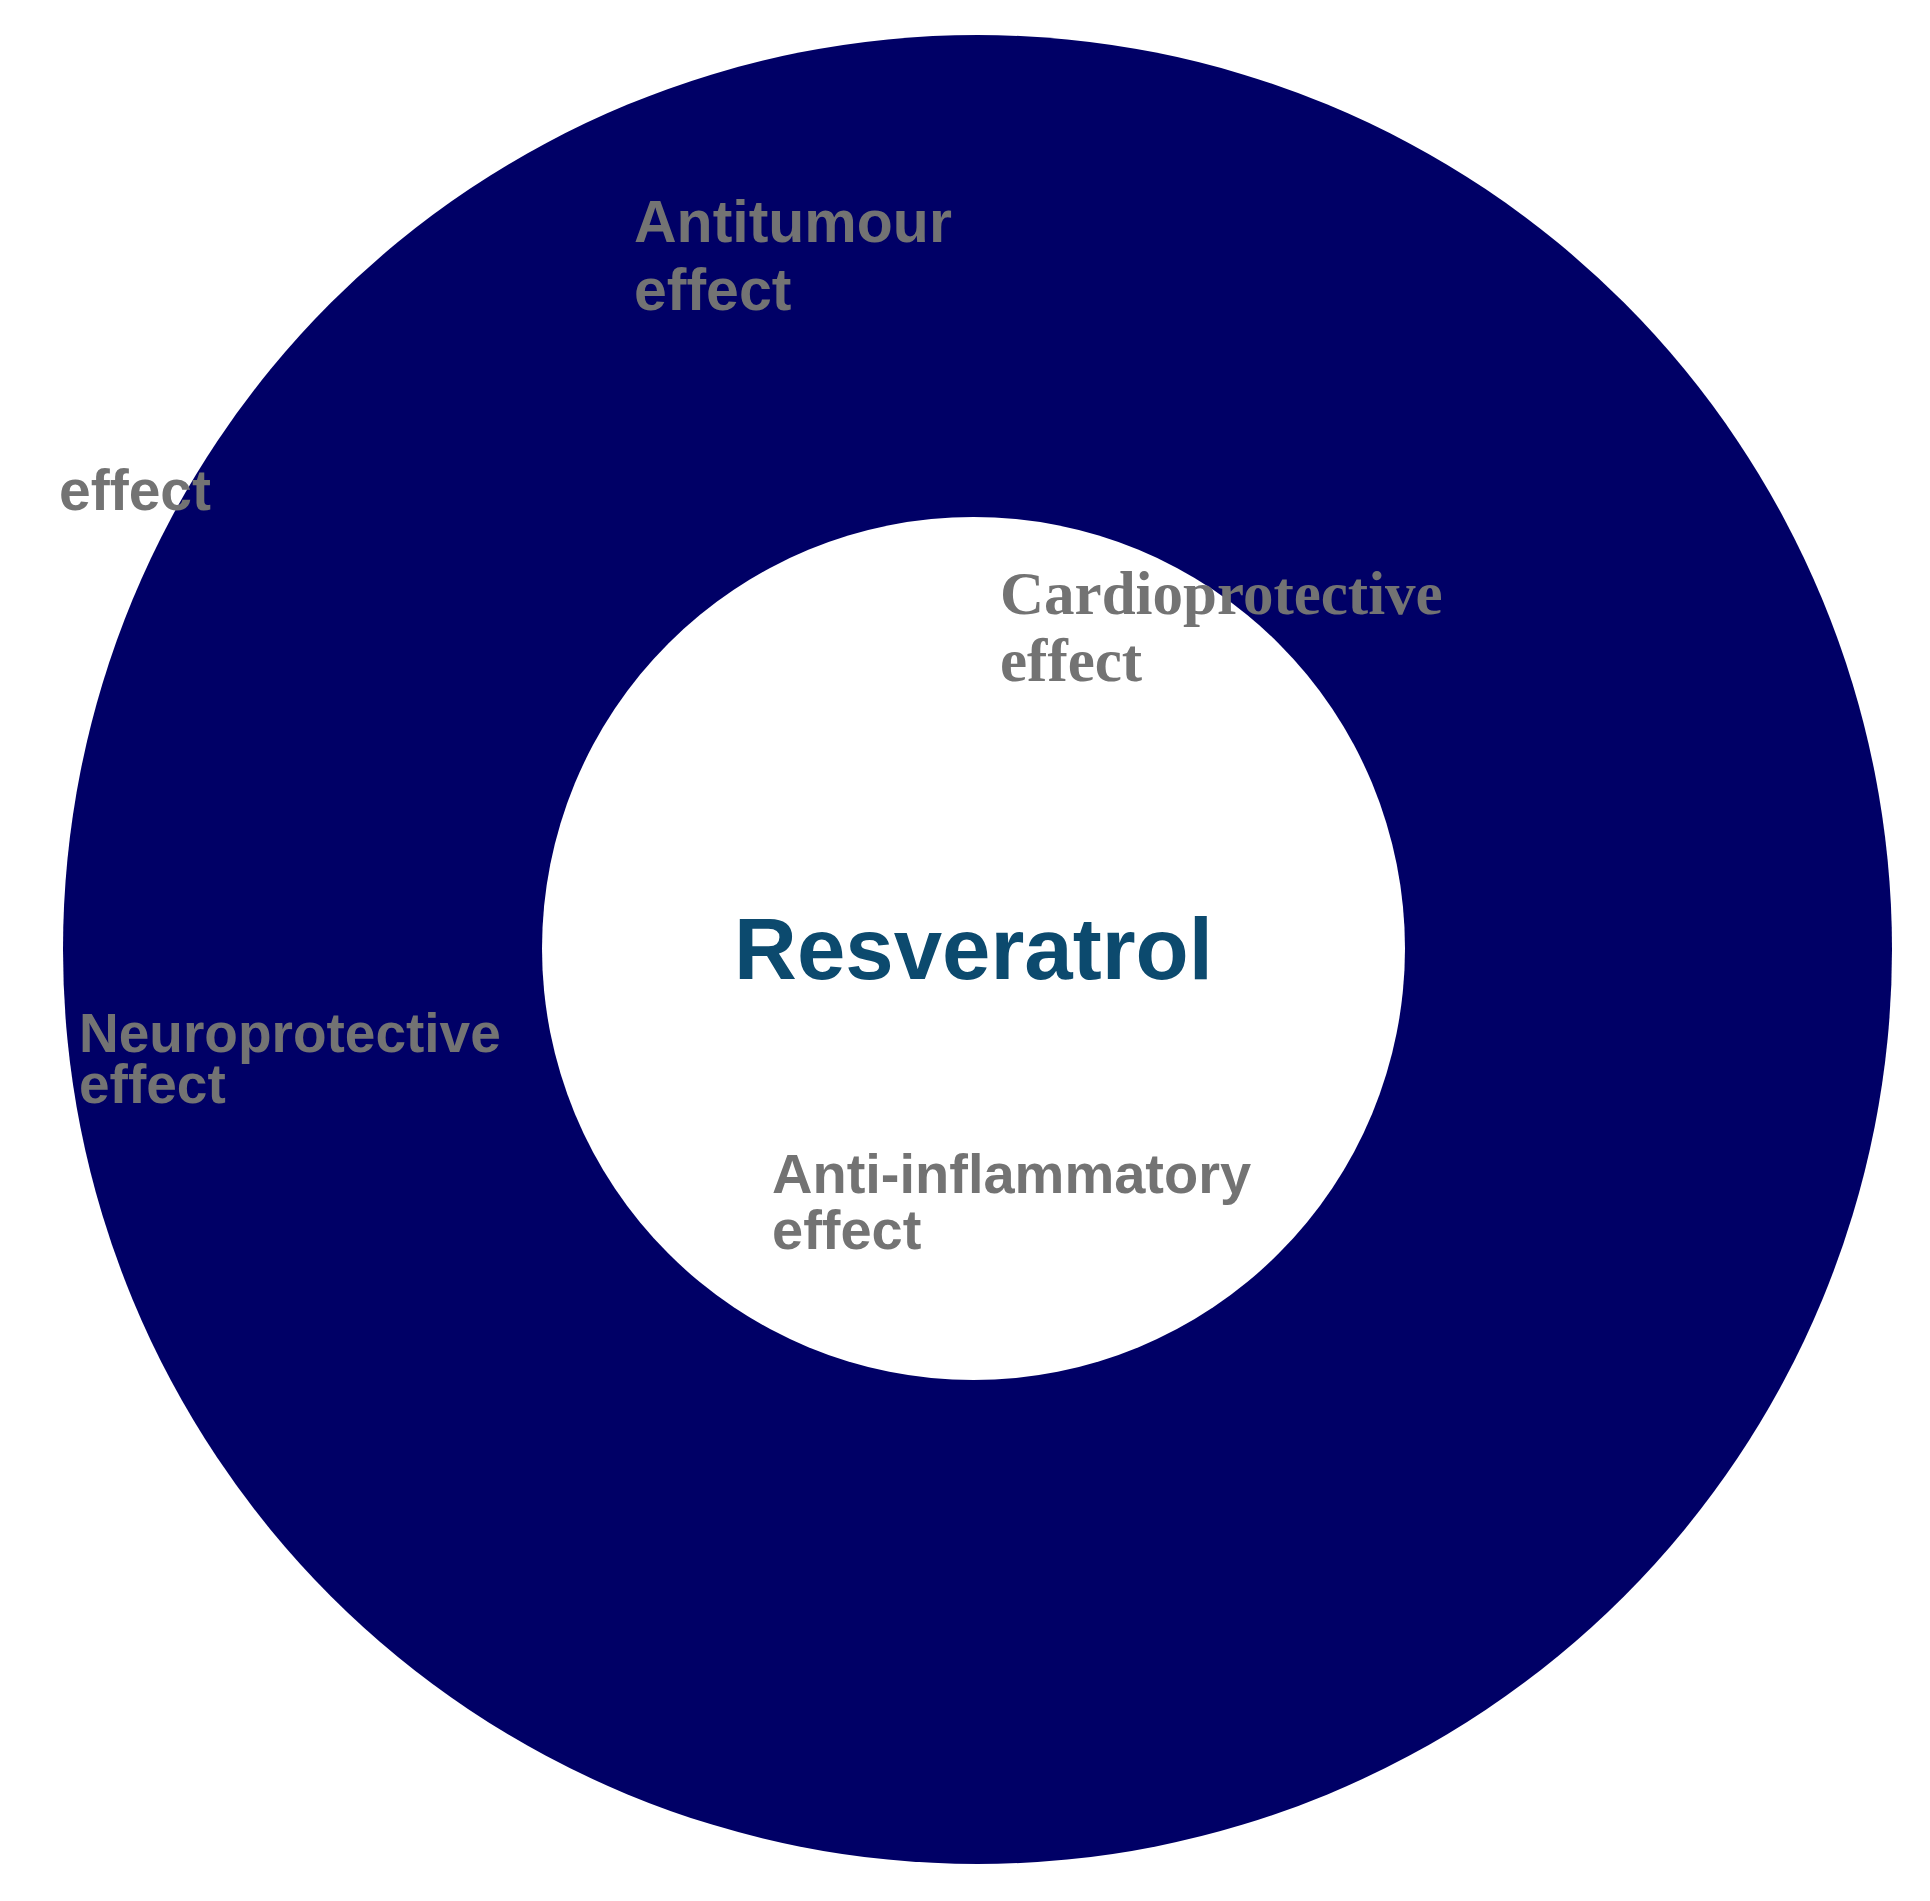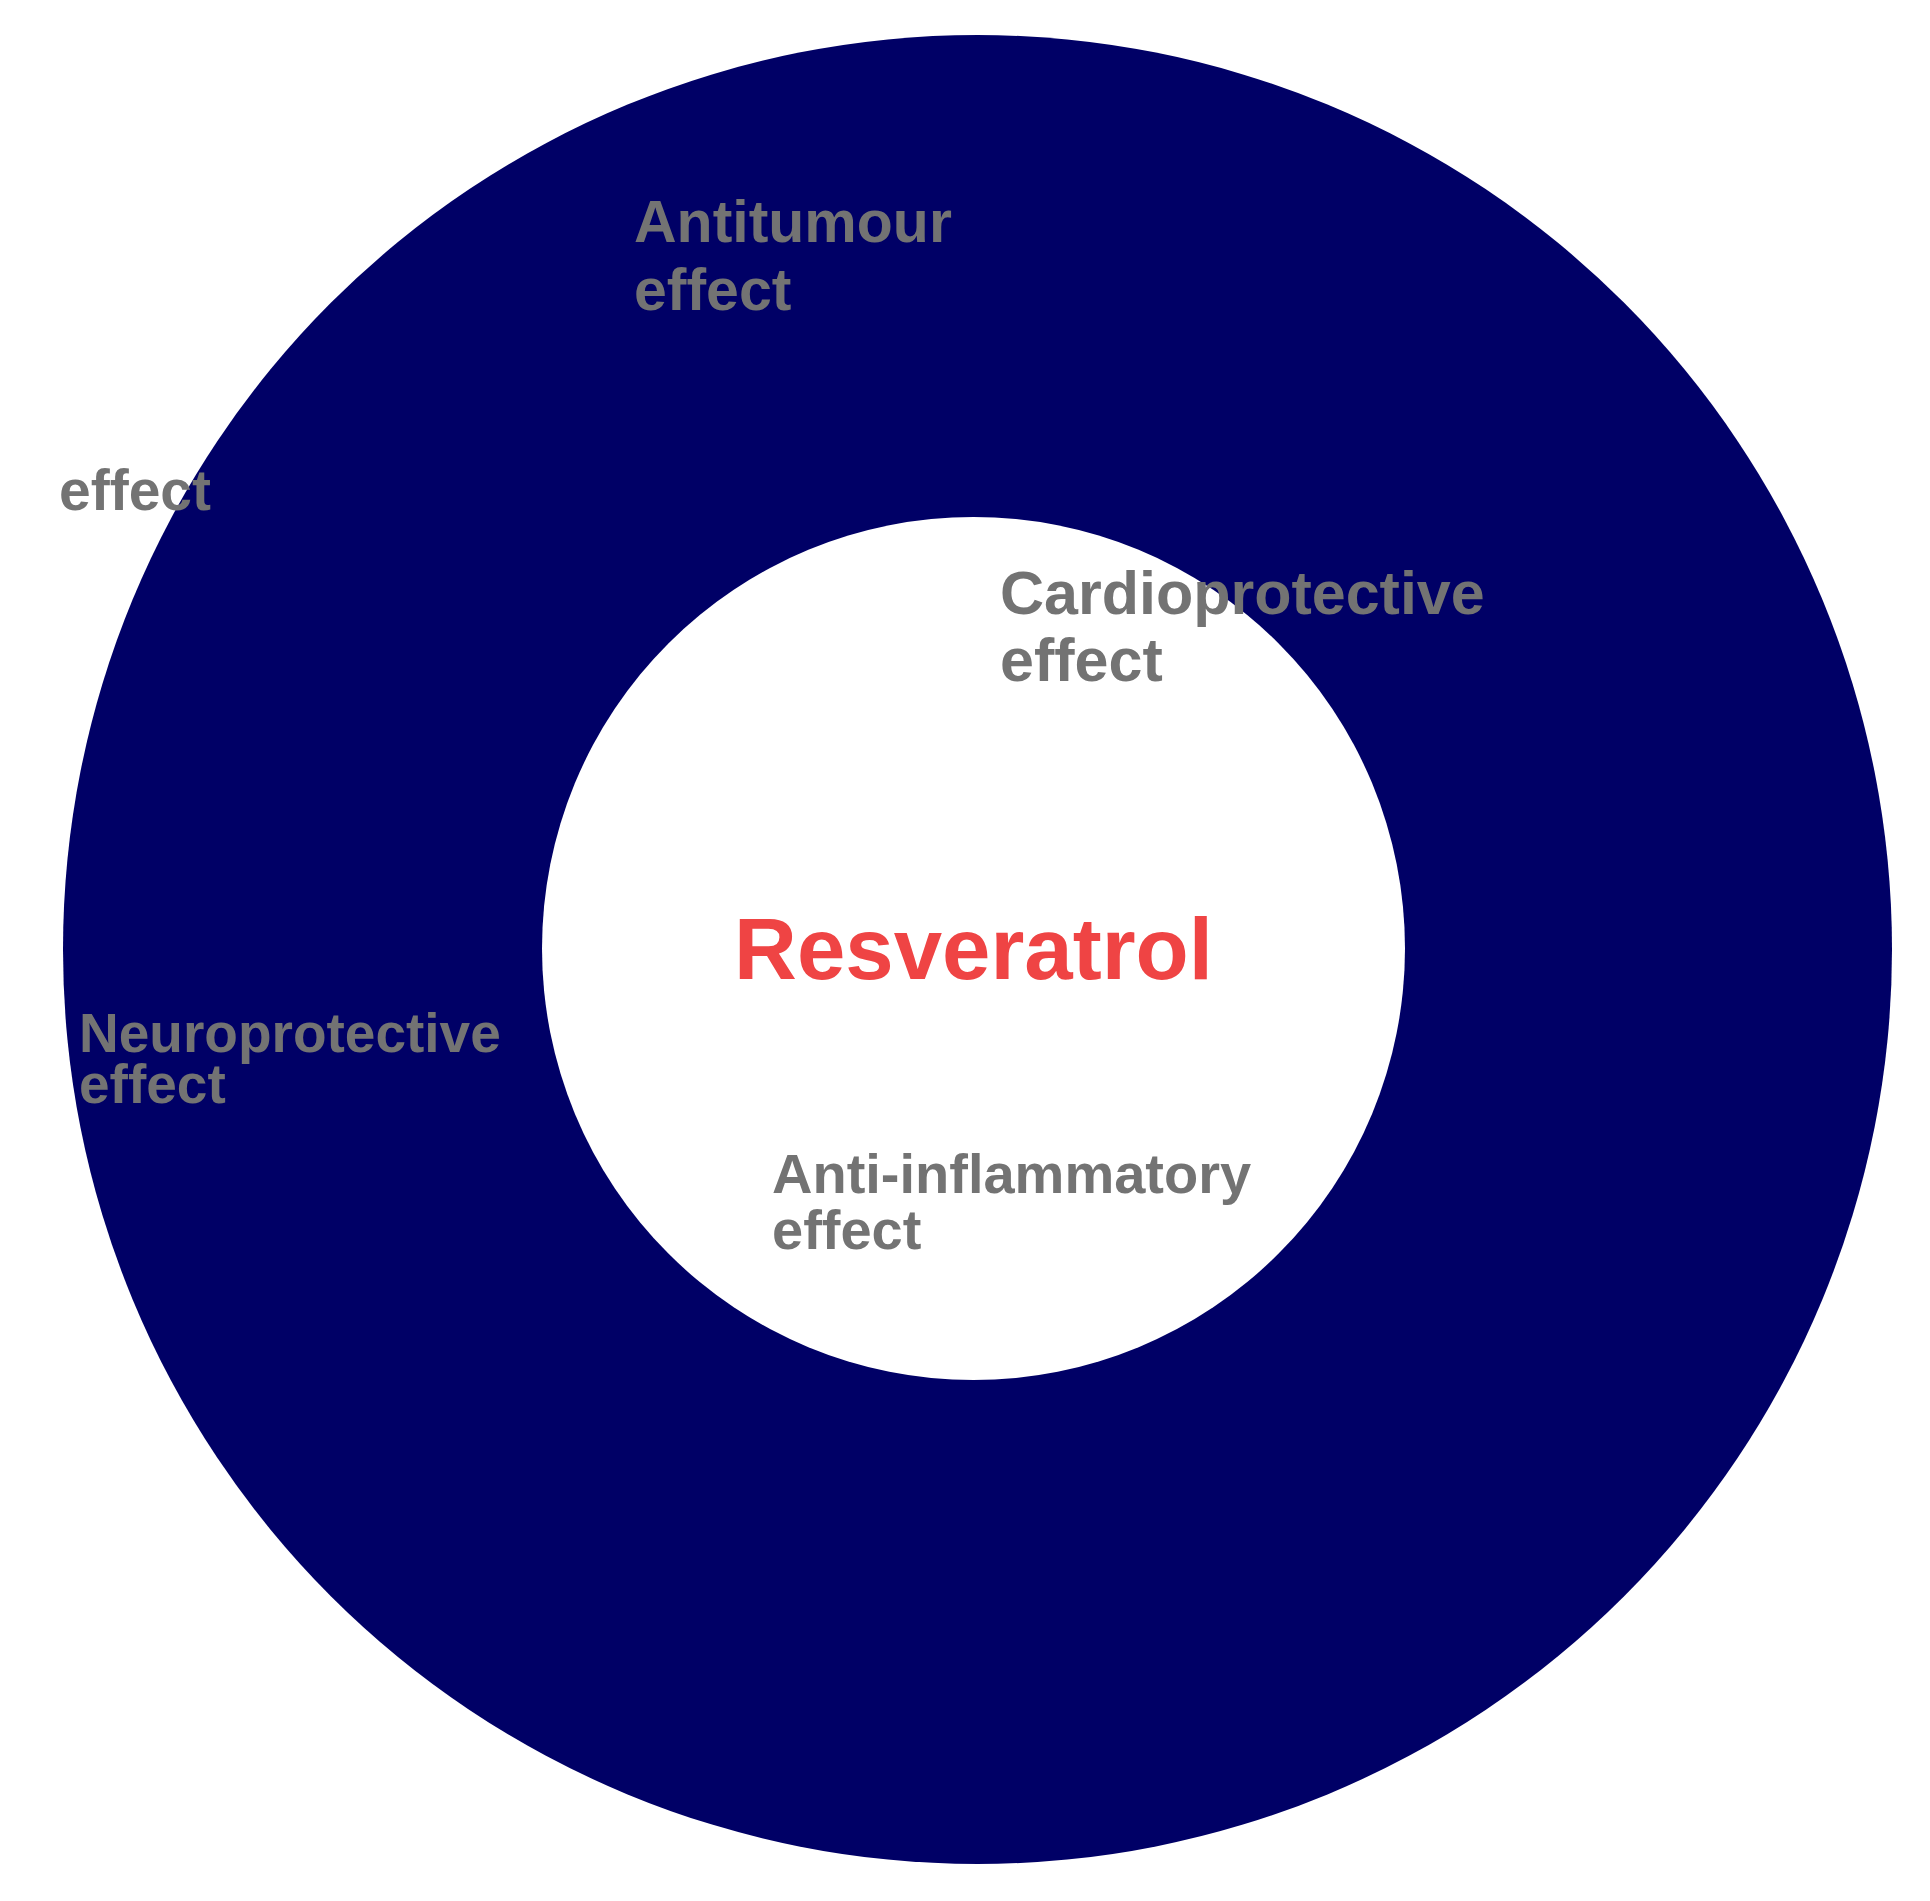--- a/index.html
+++ b/index.html
@@ -52,21 +52,21 @@
     height: 863px;
     display: flex;
     align-items: center;
     justify-content: center;
   }
   .center-label-text {
     font-family: "Liberation Sans", sans-serif;
     font-weight: bold;
     font-size: 87px;
     line-height: 1;
-    color: #ef4444;
+    color: #0c4a6e;
     letter-spacing: 0px;
     white-space: nowrap;
   }
 
   
   .ring-label {
     position: absolute;
     color: #737373;
     font-weight: bold;
     white-space: nowrap;
@@ -74,21 +74,21 @@
   }
   .ring-label .l1,
   .ring-label .l2 {
     display: block;
   }
 
   .ring-label.sans {
     font-family: "Liberation Sans", sans-serif;
   }
   .ring-label.serif {
-    font-family: Liberation Sans, sans-serif;
+    font-family: Liberation Serif, serif;
   }
 
   
   #label-antitumour {
     left: 634px;
     top: 188px;
     width: 693px;
     font-size: 59px;
     line-height: 1.16;
   }

